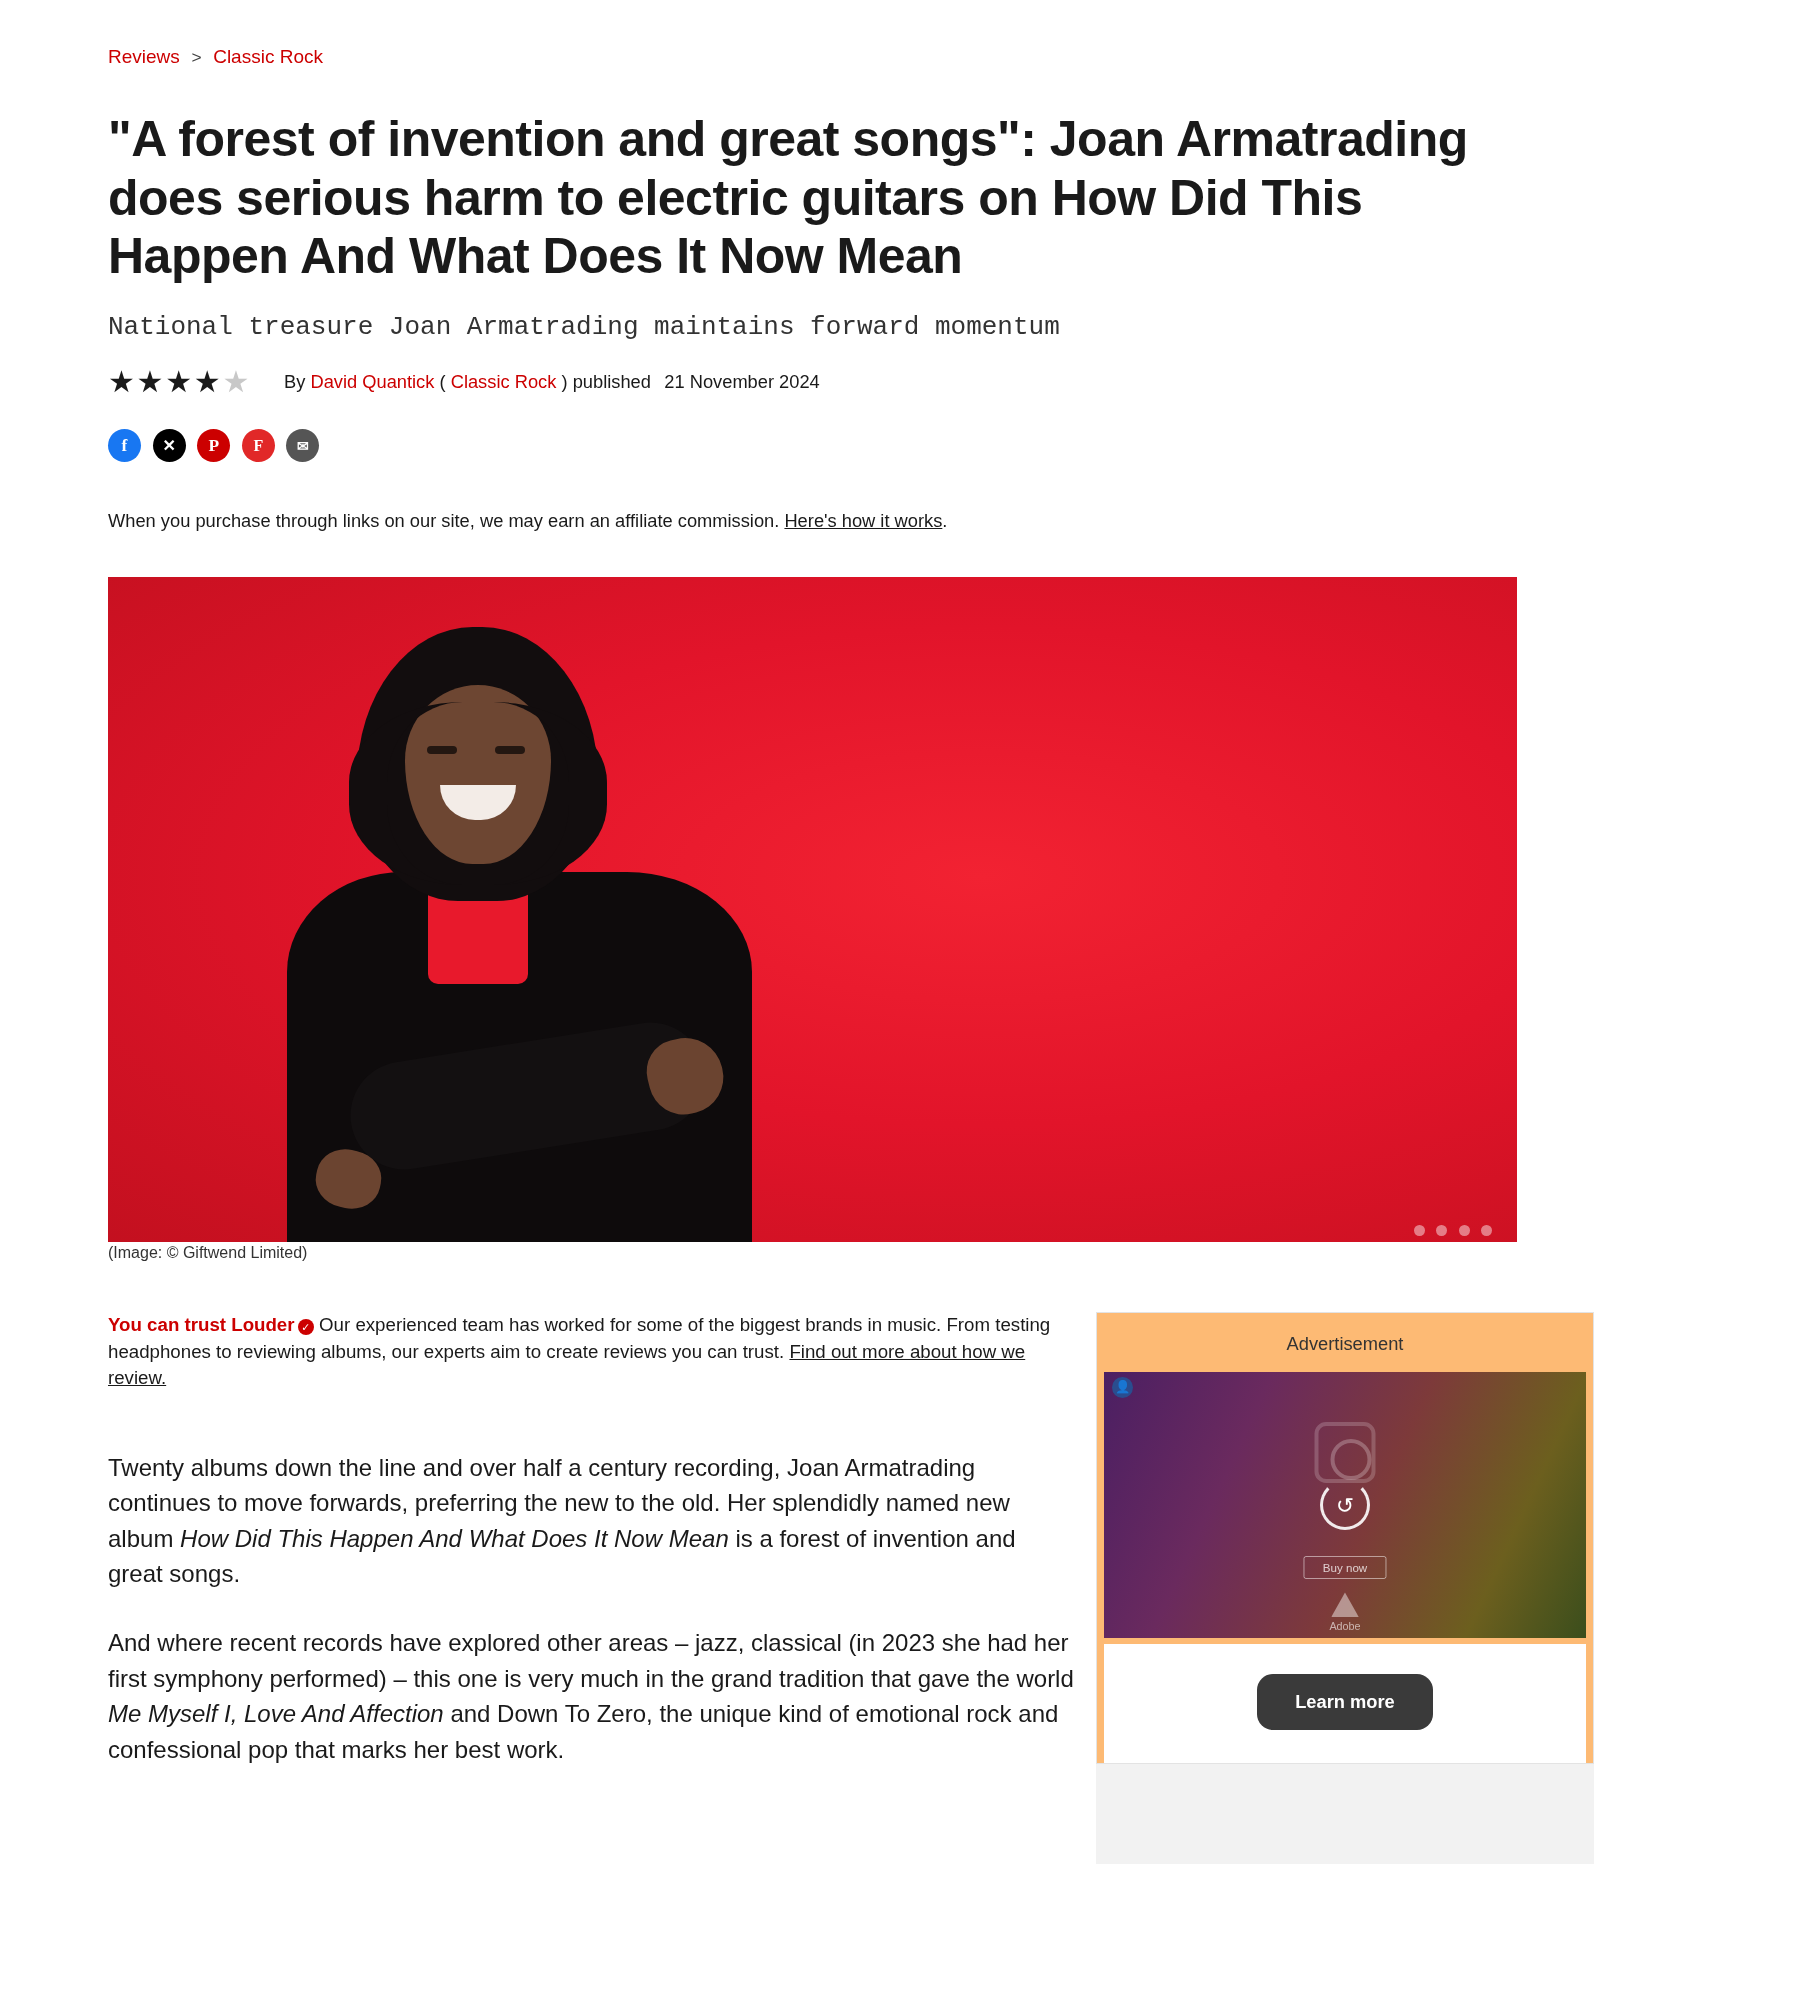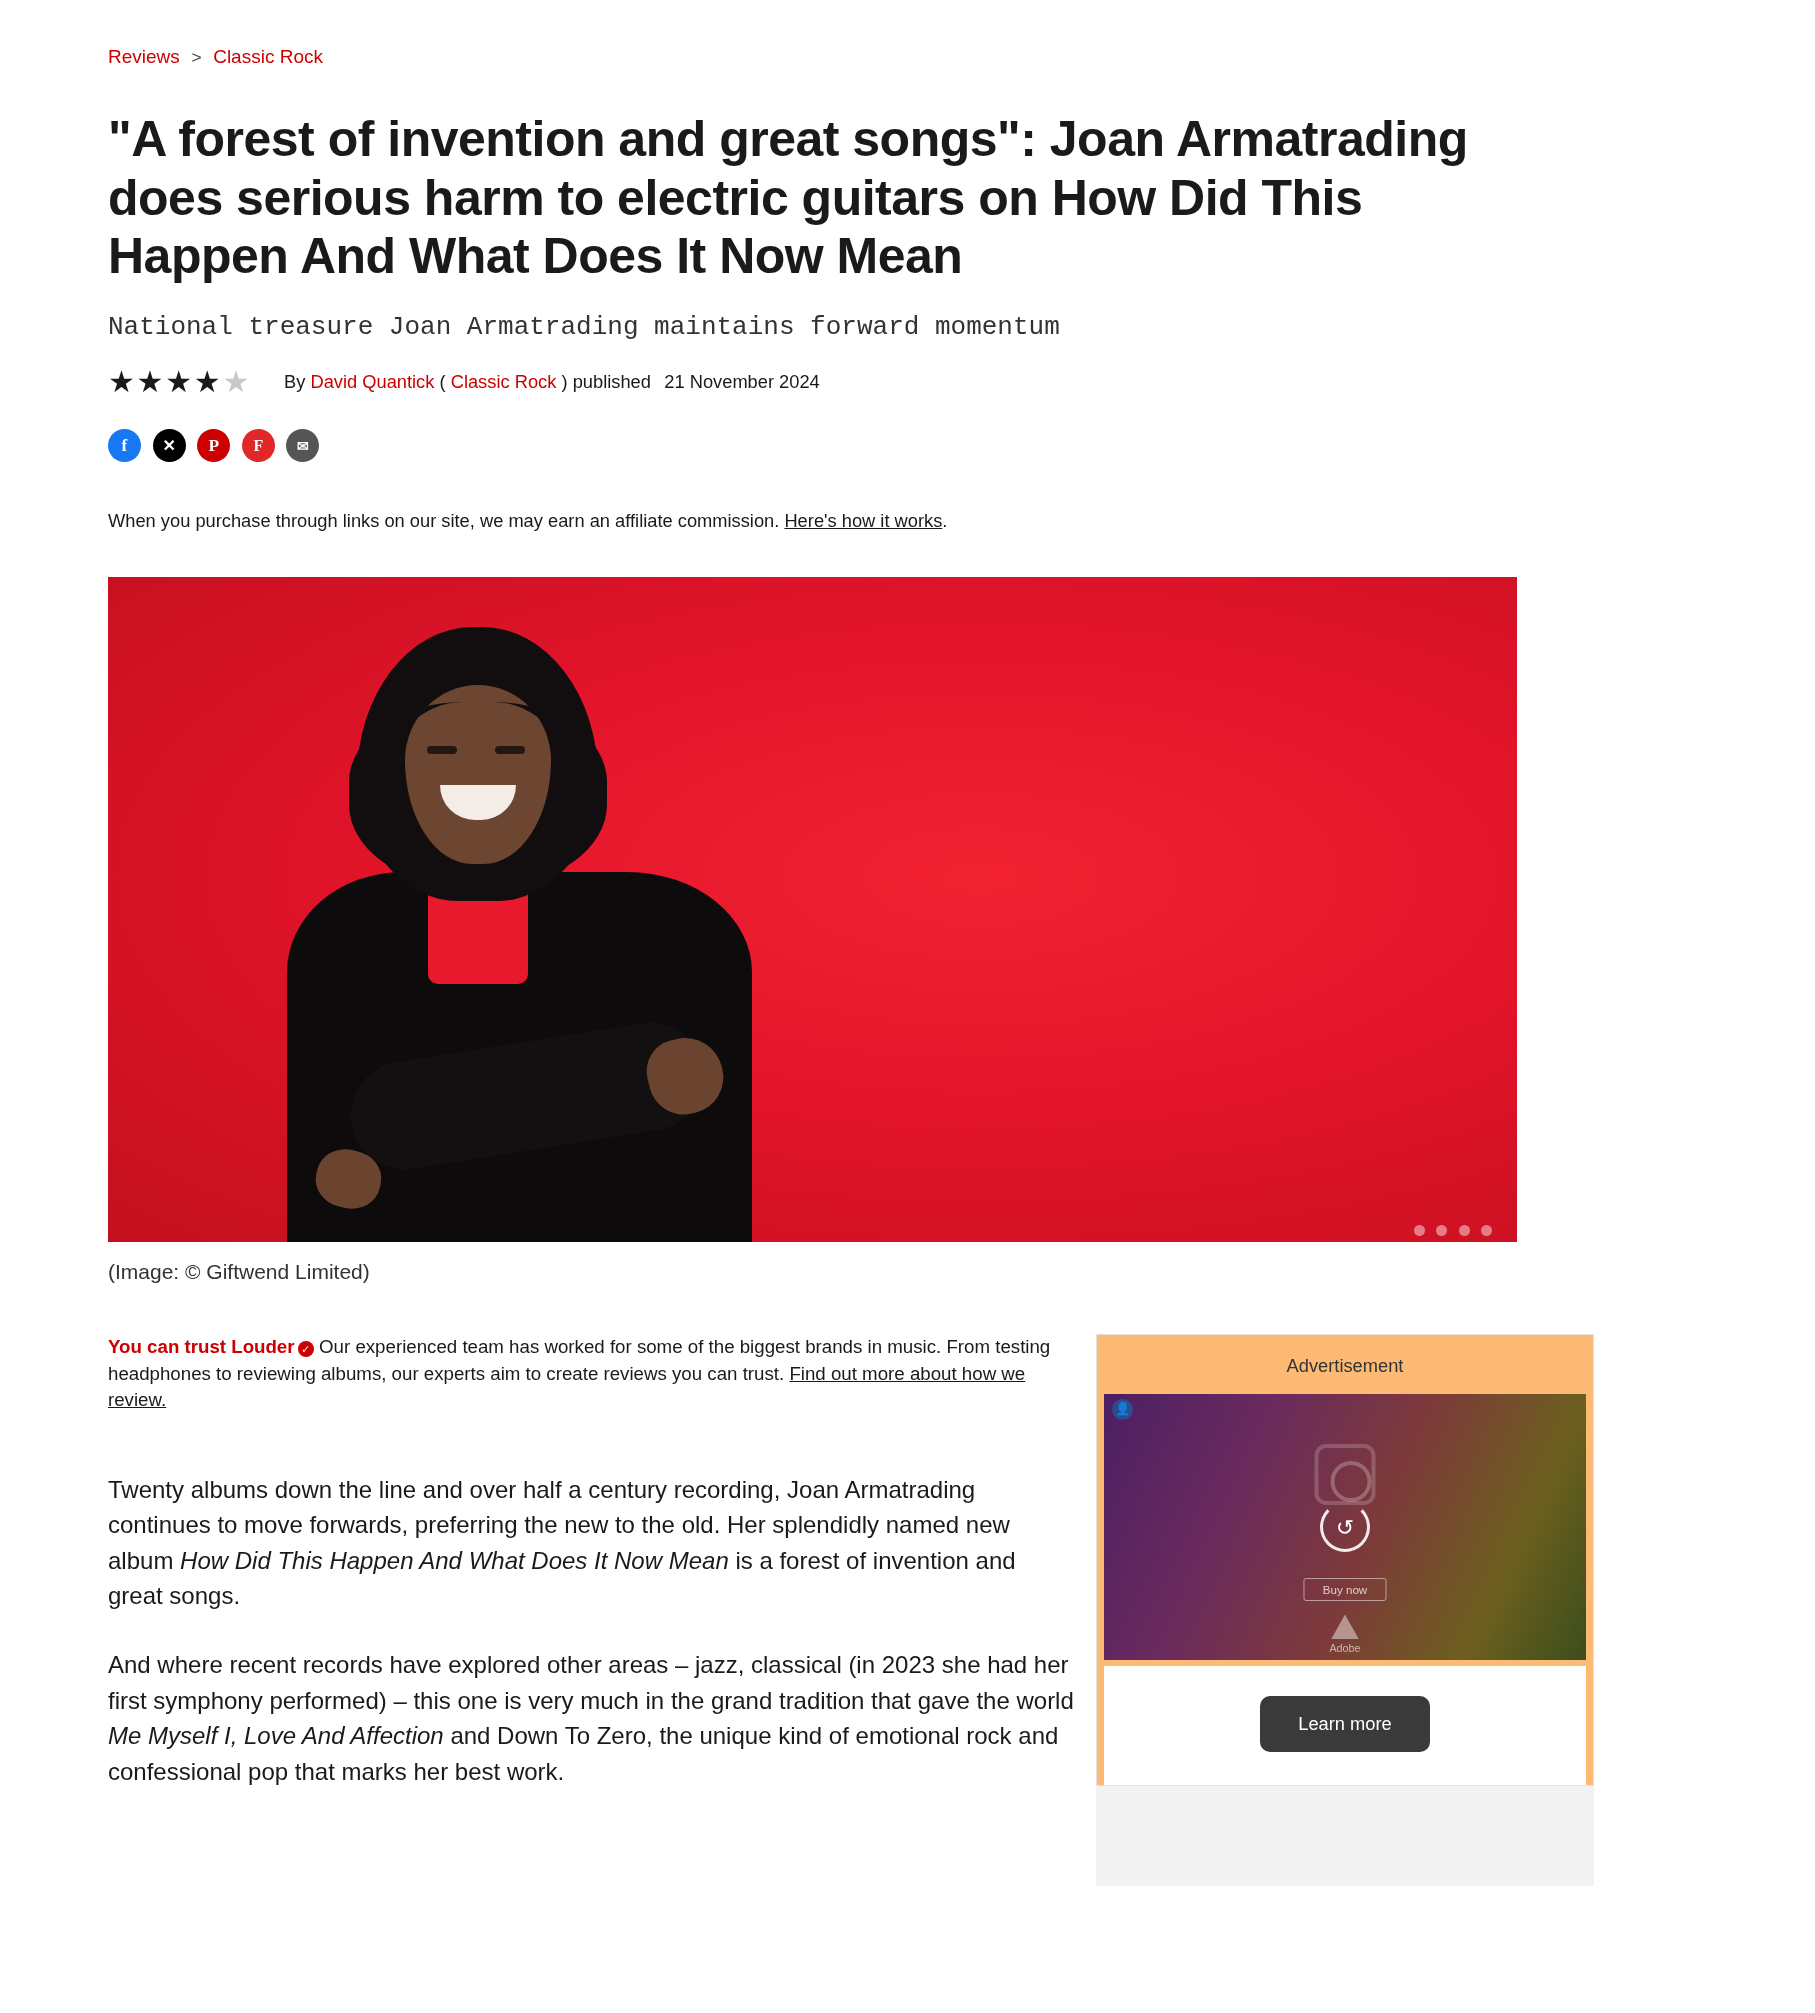--- a/index.html
+++ b/index.html
@@ -235,23 +235,23 @@
     bottom: 6.6px;
     display: flex;
     gap: 11.6px;
     opacity: .45;
   }
   .hero-dots span {
     width: 10.8px; height: 10.8px; border-radius: 50%;
     background: #ffffff;
   }
   .hero-caption {
-    font-size: 21px;
+    font-size: 16px;
     color: #333;
-    padding-top: 18px;
+    padding-top: 2px;
     margin-bottom: 50px;
   }
 
   
   .cols {
     display: flex;
     gap: 20px;
     align-items: flex-start;
   }
   .col-main { width: 968px; flex: none; }
@@ -391,23 +391,23 @@
     background: #ffffff;
     padding: 30px 0 33px 0;
     text-align: center;
     margin: 6.6px 6.6px 0 6.6px;
   }
   .ad-cta {
     display: inline-block;
     background: #3a3a3a;
     color: #ffffff;
     font-size: 18.3px;
-    font-weight: normal;
+    font-weight: bold;
     padding: 16.6px 38px;
-    border-radius: 10px;
+    border-radius: 16px;
     border: none;
     cursor: pointer;
   }
   .ad-tail {
     height: 100px;
     background: #f2f2f2;
   }
 </style>
 </head>
 <body>

